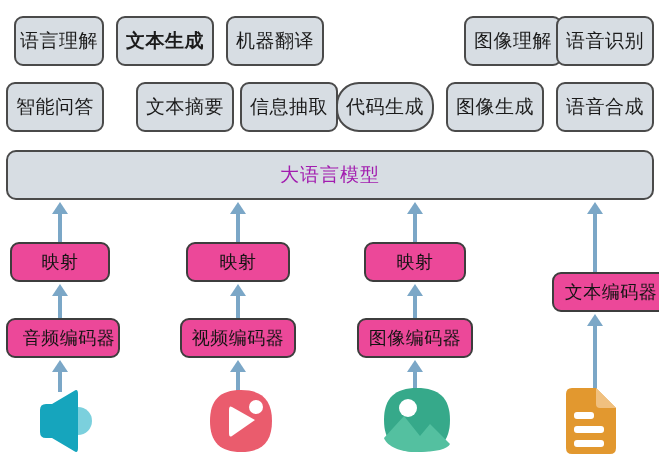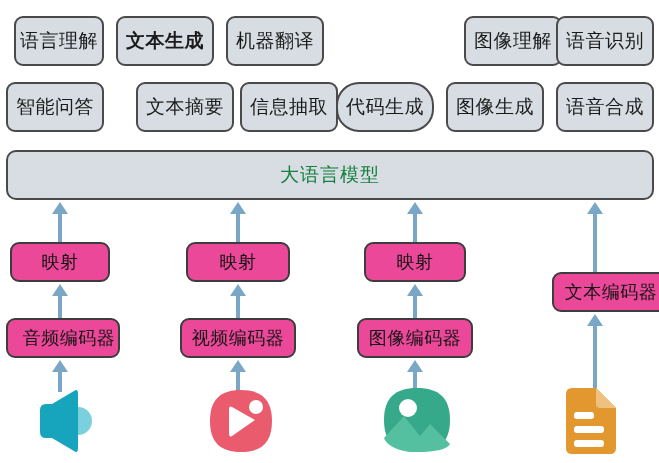--- a/index.html
+++ b/index.html
@@ -36,21 +36,21 @@
   .llm-bar {
     position: absolute;
     box-sizing: border-box;
     background: #d7dde3;
     border: 2px solid #4a4a4a;
     border-radius: 10px;
     display: flex;
     align-items: center;
     justify-content: center;
     font-size: 19px;
-    color: #15803d;
+    color: #a21caf;
     letter-spacing: 1px;
   }
 
   
   .proc-box {
     position: absolute;
     box-sizing: border-box;
     background: #ec4899;
     border: 2px solid #3d3d3d;
     border-radius: 9px;

